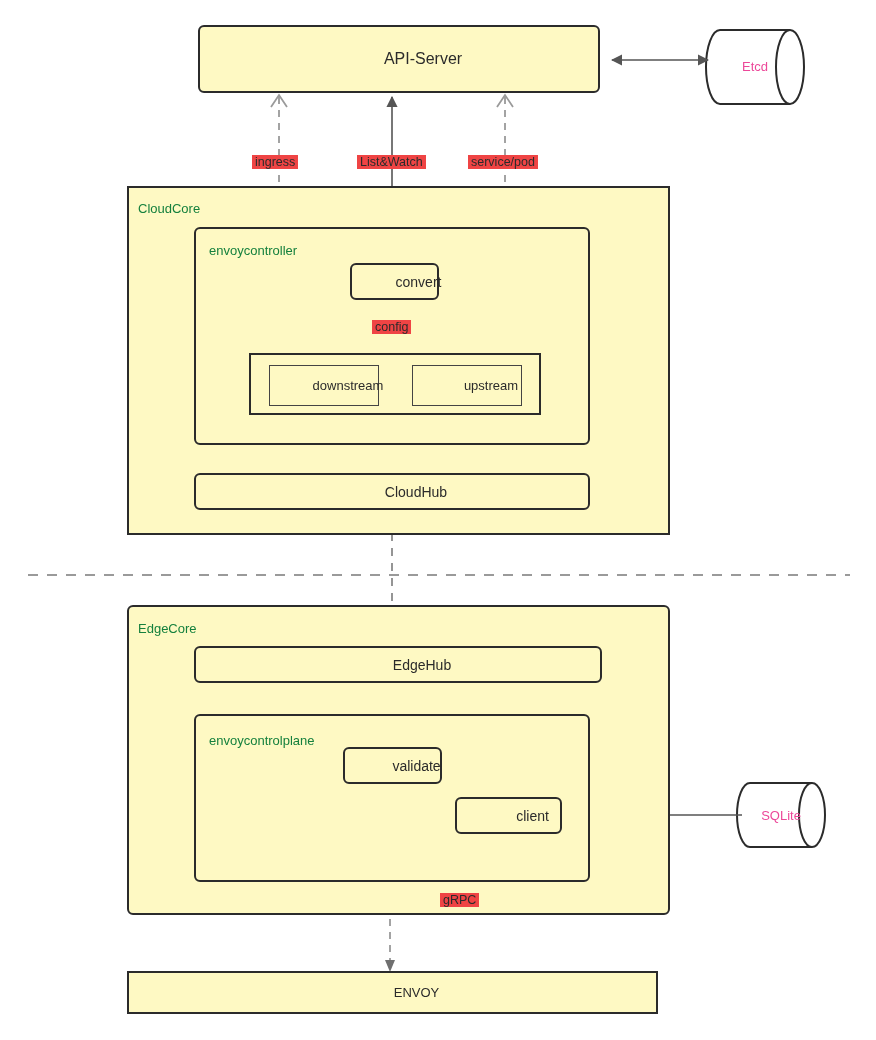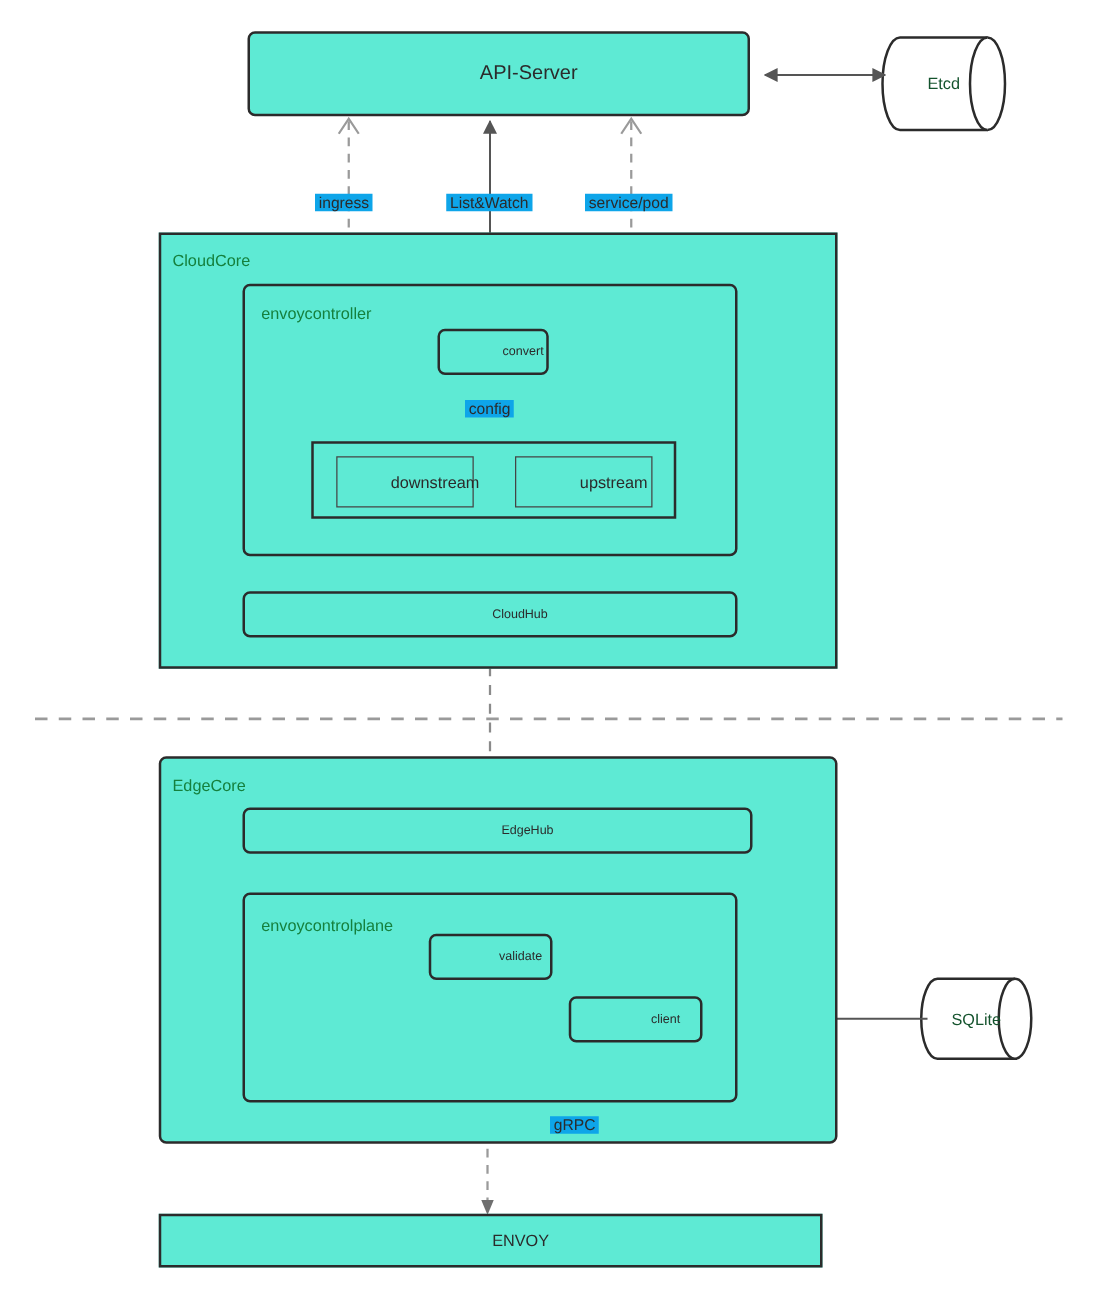--- a/index.html
+++ b/index.html
@@ -1,28 +1,28 @@
 <!DOCTYPE html>
 <html><head>
 <meta charset="utf-8">
 <style>
   html,body{margin:0;padding:0;background:#ffffff;}
   body{width:876px;height:1040px;position:relative;overflow:hidden;
        font-family:"Liberation Sans","DejaVu Sans",sans-serif;color:#2b2b2b;}
   #canvas{position:absolute;inset:0;width:876px;height:1040px;}
-  .node{position:absolute;box-sizing:border-box;background:#5eead4;
+  .node{position:absolute;box-sizing:border-box;background:#fef9c3;
         border:2px solid #2b2b2b;display:flex;align-items:center;justify-content:center;padding-left:48px;}
-  .node-lbl{font-size:10px;line-height:1;color:#2b2b2b;white-space:nowrap;}
+  .node-lbl{font-size:14px;line-height:1;color:#2b2b2b;white-space:nowrap;}
   .thin{border-width:1px;border-color:#444;}
   .r6{border-radius:6px;}
   .sq{border-radius:0;}
   .grp-label{position:absolute;font-size:13px;color:#15803d;white-space:nowrap;}
   .edge-lbl{position:absolute;font-size:12.5px;color:#2b2b2b;white-space:nowrap;
-            background:#0ea5e9;padding:0 3px;}
-  .cyl-lbl{position:absolute;font-size:13px;color:#14532d;white-space:nowrap;}
+            background:#ef4444;padding:0 3px;}
+  .cyl-lbl{position:absolute;font-size:13px;color:#ec4899;white-space:nowrap;}
   svg .s{fill:none;stroke:#555;stroke-width:1.6;}
   svg .d{fill:none;stroke:#9a9a9a;stroke-width:1.8;stroke-dasharray:7 6;}
   svg .dk{fill:none;stroke:#8a8a8a;stroke-width:1.8;stroke-dasharray:8 7;}
   svg .cyl{fill:#ffffff;stroke:#2b2b2b;stroke-width:2;}
   svg .sep{fill:none;stroke:#9a9a9a;stroke-width:2.2;stroke-dasharray:10 9;}
   svg .vhead{fill:none;stroke:#9a9a9a;stroke-width:1.8;}
 </style>
 </head>
 <body>
 

